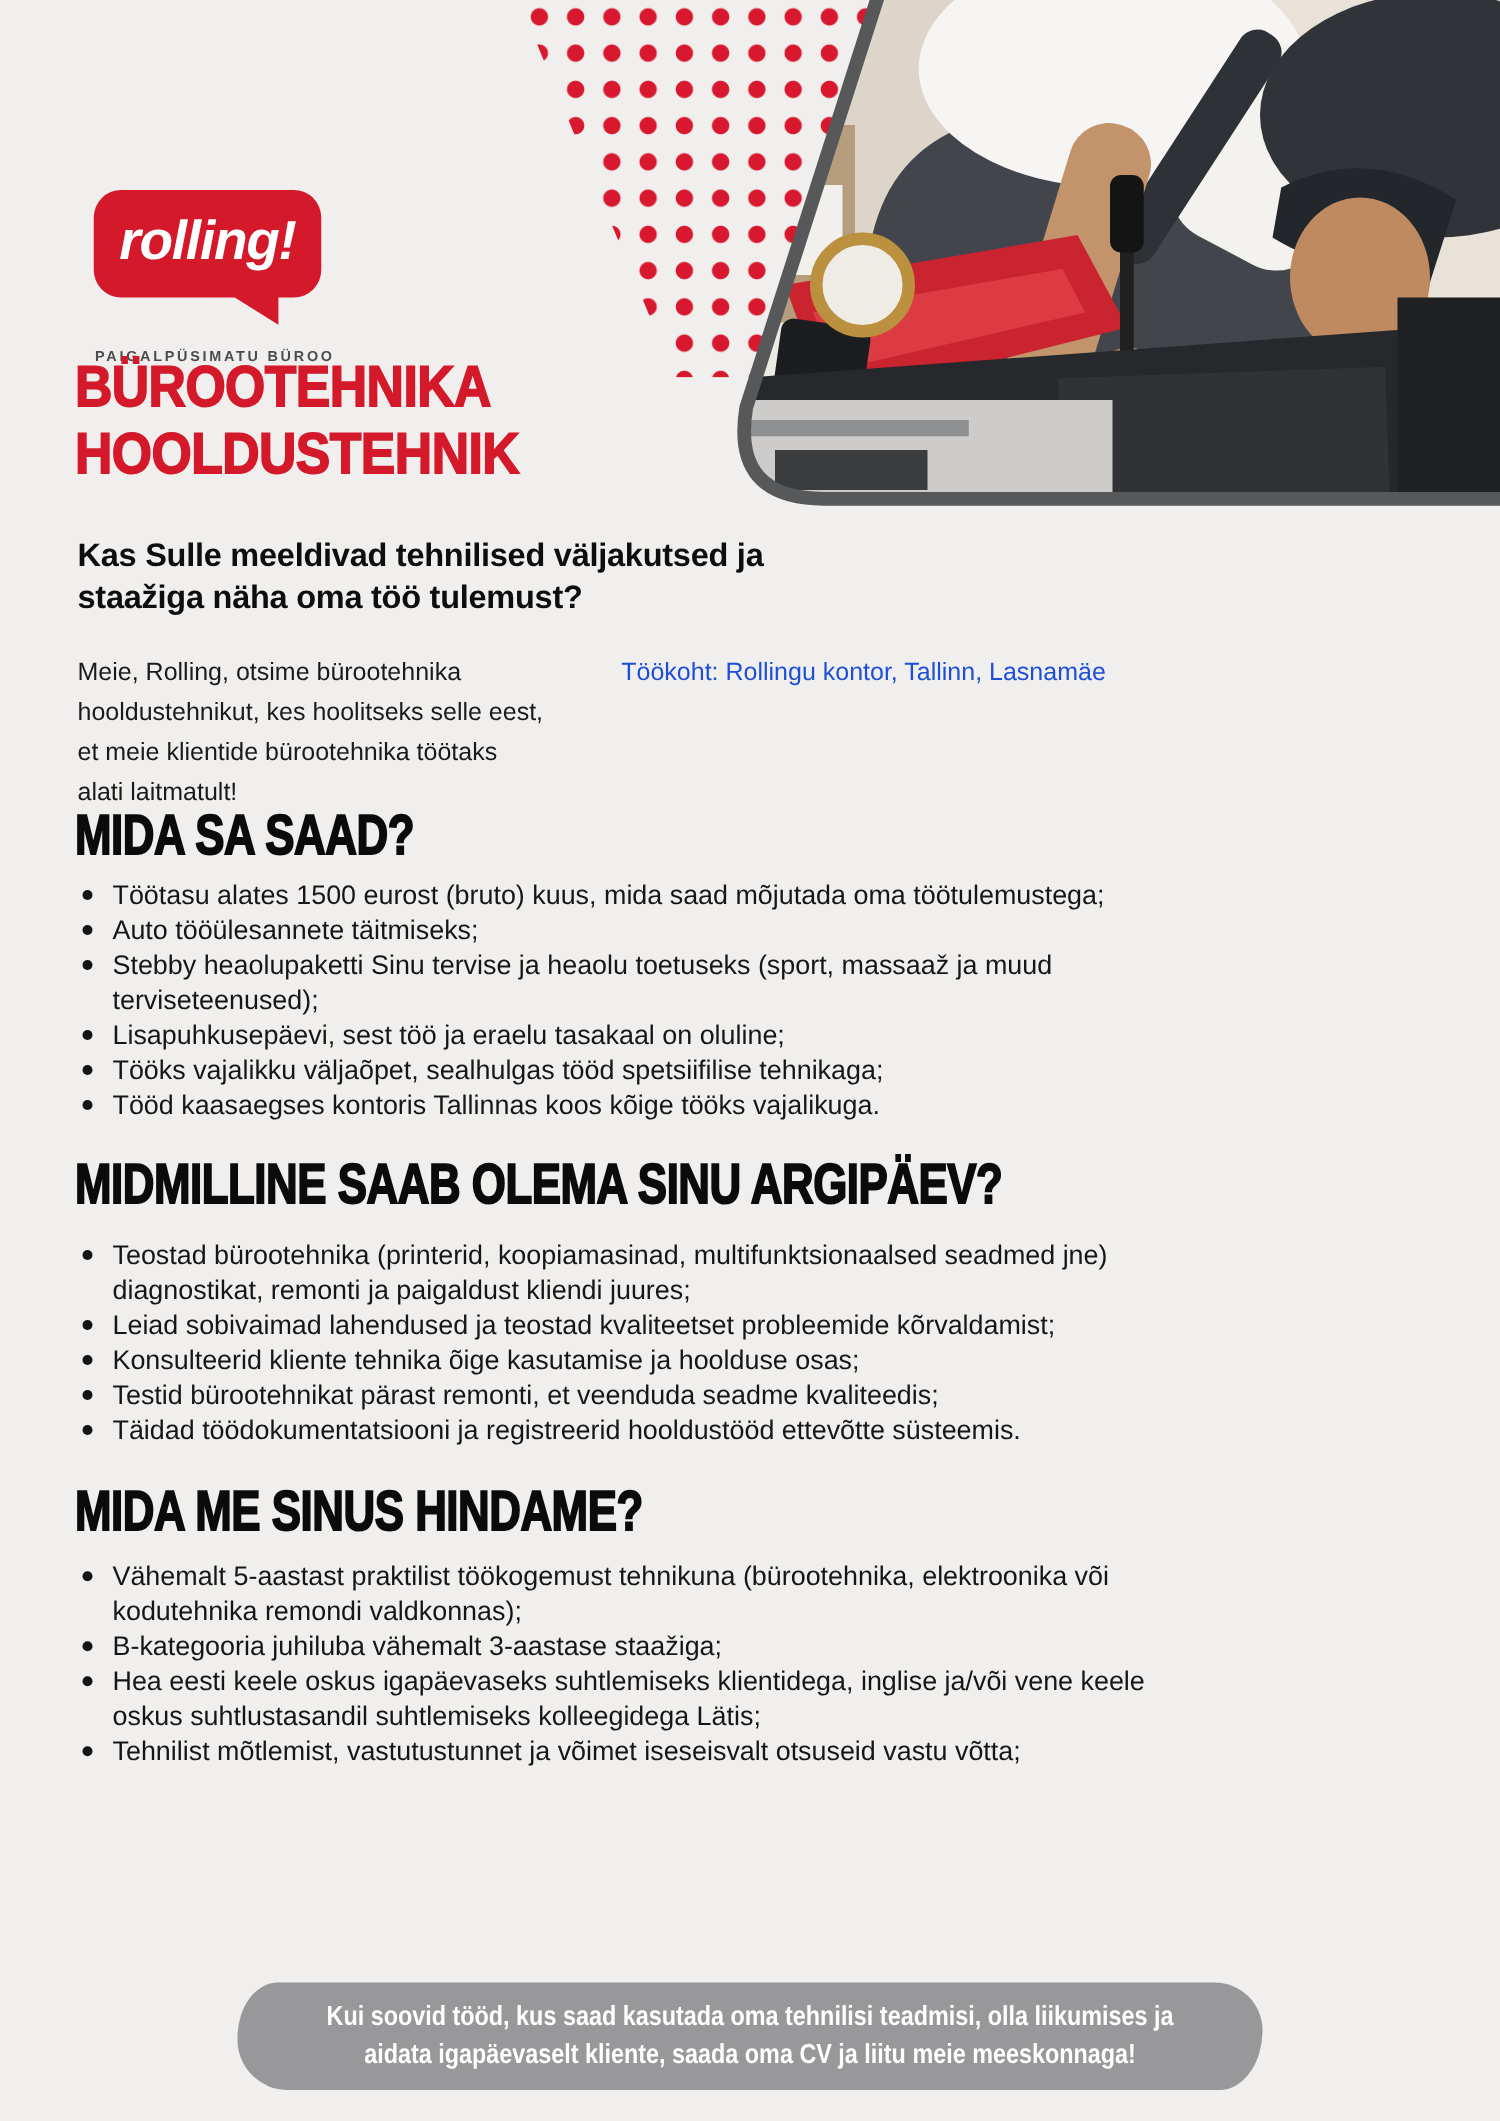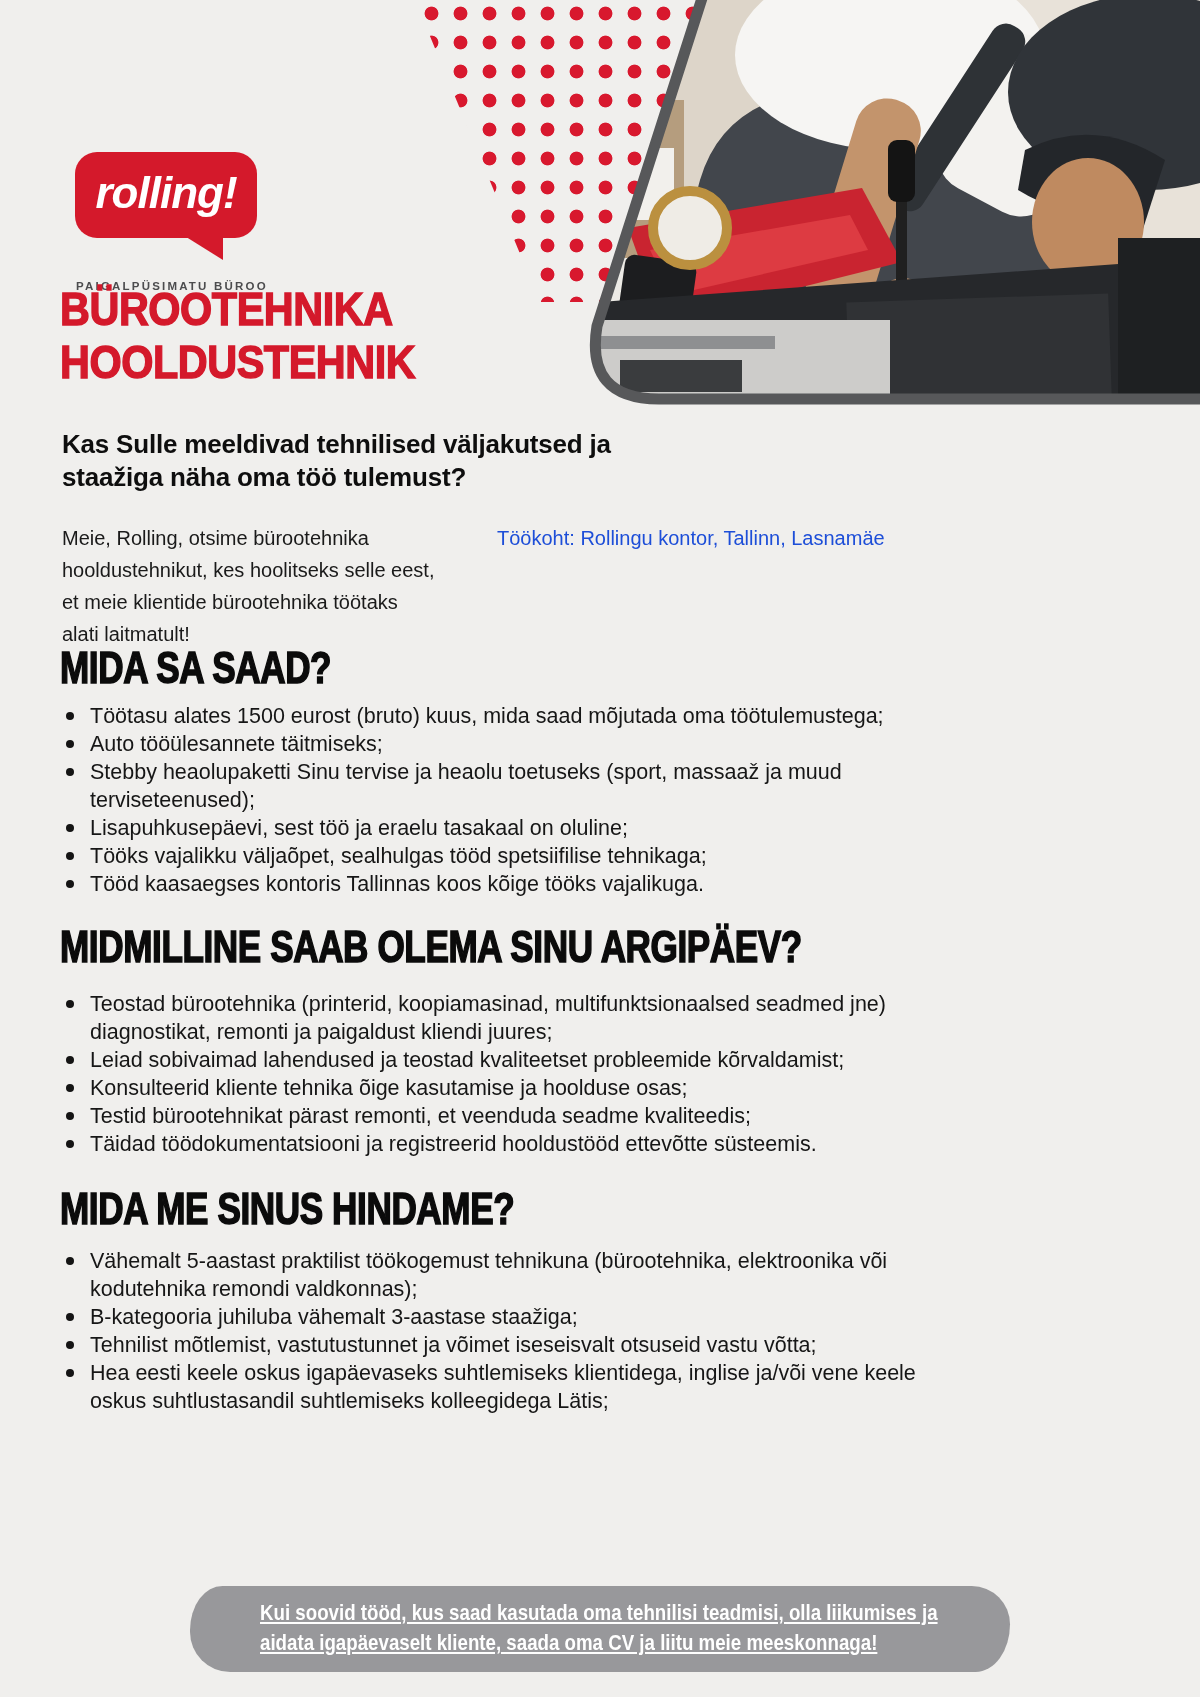--- a/index.html
+++ b/index.html
@@ -65,21 +65,21 @@
     flex:0 0 auto;width:8px;height:8px;border-radius:50%;
     background:#141414;margin:10px 16px 0 6px;
   }
   .li .txt{width:870px;}
 
   
   .badge{
     left:50%;top:1586px;transform:translateX(-50%);
     width:800px;background:var(--badge-gray,#98989b);
     border-radius:34px 40px 36px 42px / 46px 40px 50px 42px;
-    padding:12px 10px 14px;color:#fff;text-decoration:underline;
+    padding:12px 10px 14px;color:#fff;text-align:center;
   }
   .badge-inner{
     font-size:22px;font-weight:bold;line-height:30px;
     transform:scaleX(0.85);transform-origin:center;white-space:nowrap;
   }
 </style>
 </head>
 <body style="--bg: #f0efed; --red: #d4192b; --dot-red: #d8182e; --badge-gray: #98989b; --photo-border: #57585a;">
 
 <div class="abs dots"></div>
@@ -224,25 +224,25 @@
   <div class="li">
       <span class="dot"></span>
       <span class="txt">Vähemalt 5-aastast praktilist töökogemust tehnikuna (bürootehnika, elektroonika või kodutehnika remondi valdkonnas);</span>
     </div>
   <div class="li">
       <span class="dot"></span>
       <span class="txt">B-kategooria juhiluba vähemalt 3-aastase staažiga;</span>
     </div>
   <div class="li">
       <span class="dot"></span>
+      <span class="txt">Hea eesti keele oskus igapäevaseks suhtlemiseks klientidega, inglise ja/või vene keele oskus suhtlustasandil suhtlemiseks kolleegidega Lätis;</span>
+    </div>
+  <div class="li">
+      <span class="dot"></span>
       <span class="txt">Tehnilist mõtlemist, vastutustunnet ja võimet iseseisvalt otsuseid vastu võtta;</span>
-    </div>
-  <div class="li">
-      <span class="dot"></span>
-      <span class="txt">Hea eesti keele oskus igapäevaseks suhtlemiseks klientidega, inglise ja/või vene keele oskus suhtlustasandil suhtlemiseks kolleegidega Lätis;</span>
     </div>
 </div>
 
 <div class="abs badge">
   <div class="badge-inner">
     <div>Kui soovid tööd, kus saad kasutada oma tehnilisi teadmisi, olla liikumises ja</div>
     <div>aidata igapäevaselt kliente, saada oma CV ja liitu meie meeskonnaga!</div>
   </div>
 </div>
 

